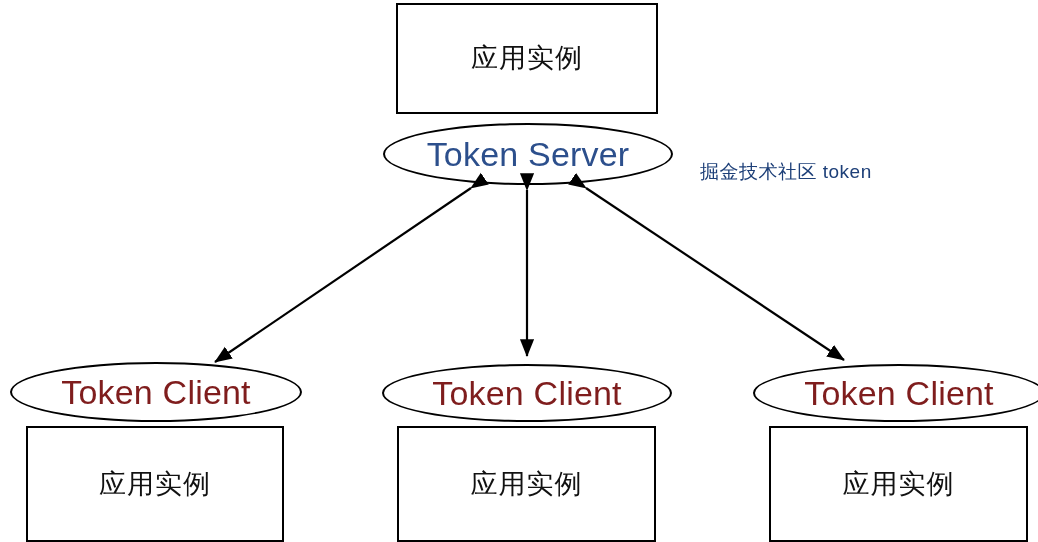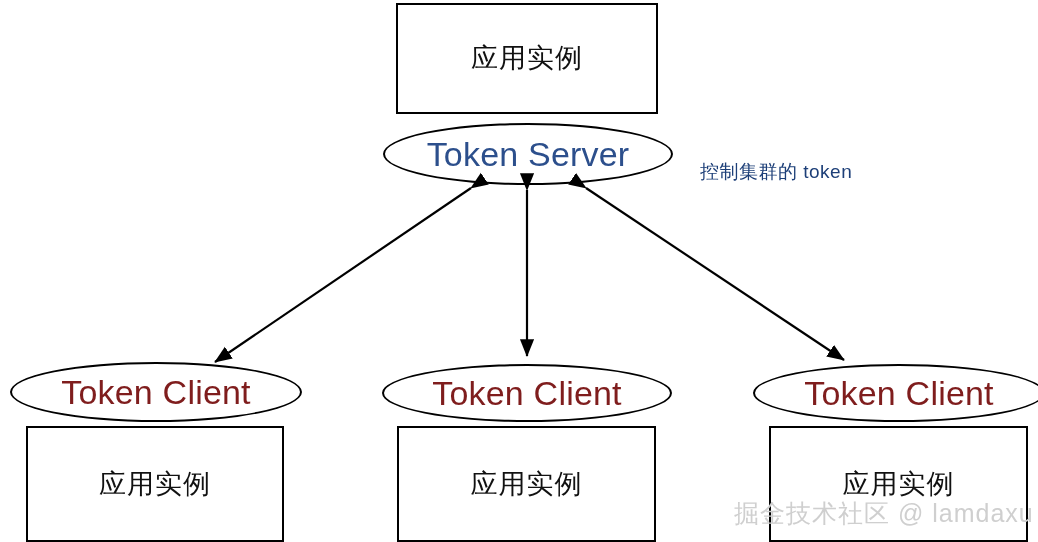--- a/index.html
+++ b/index.html
@@ -99,21 +99,21 @@
   </svg>
 
   <div class="node-box" style="left:388px; top:3px; width:262px; height:111px;">
     <span class="node-box-label">应用实例</span>
   </div>
 
   <div class="ellipse-node" style="left:375px; top:123px; width:290px; height:62px;">
     <span class="ellipse-label label-server">Token Server</span>
   </div>
 
-  <div class="annotation" style="left:692px; top:159px;">控制集群的 token</div>
+  <div class="annotation" style="left:692px; top:159px;">掘金技术社区 token</div>
 
   <div class="ellipse-node" style="left:2px; top:362px; width:292px; height:60px;">
     <span class="ellipse-label label-client">Token Client</span>
   </div>
 
   <div class="ellipse-node" style="left:374px; top:364px; width:290px; height:58px;">
     <span class="ellipse-label label-client">Token Client</span>
   </div>
 
   <div class="ellipse-node" style="left:745px; top:364px; width:292px; height:58px;">
@@ -125,15 +125,14 @@
   </div>
 
   <div class="node-box" style="left:389px; top:426px; width:259px; height:116px;">
     <span class="node-box-label">应用实例</span>
   </div>
 
   <div class="node-box" style="left:761px; top:426px; width:259px; height:116px;">
     <span class="node-box-label">应用实例</span>
   </div>
 
-  <div class="watermark" style="left:726px; top:497px;">掘金技术社区 @ lamdaxu</div>
 
 </div>
 
 </body></html>

